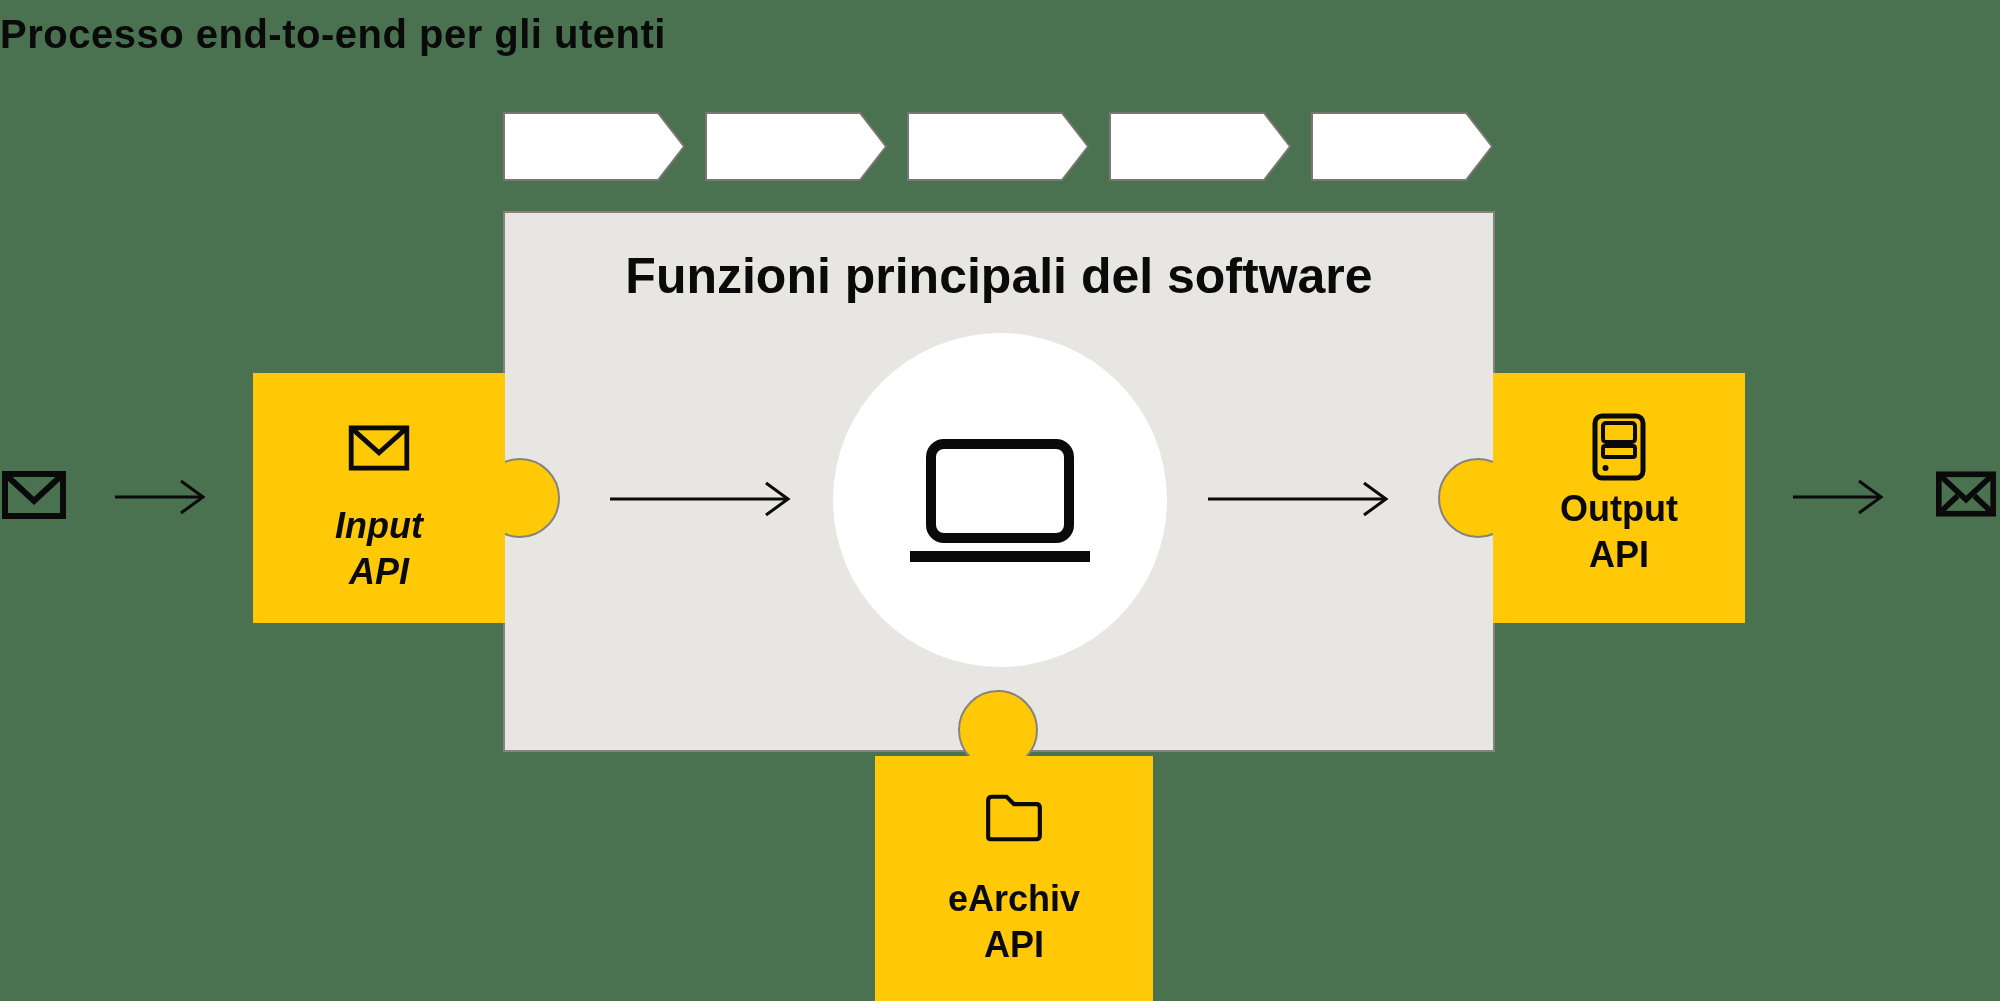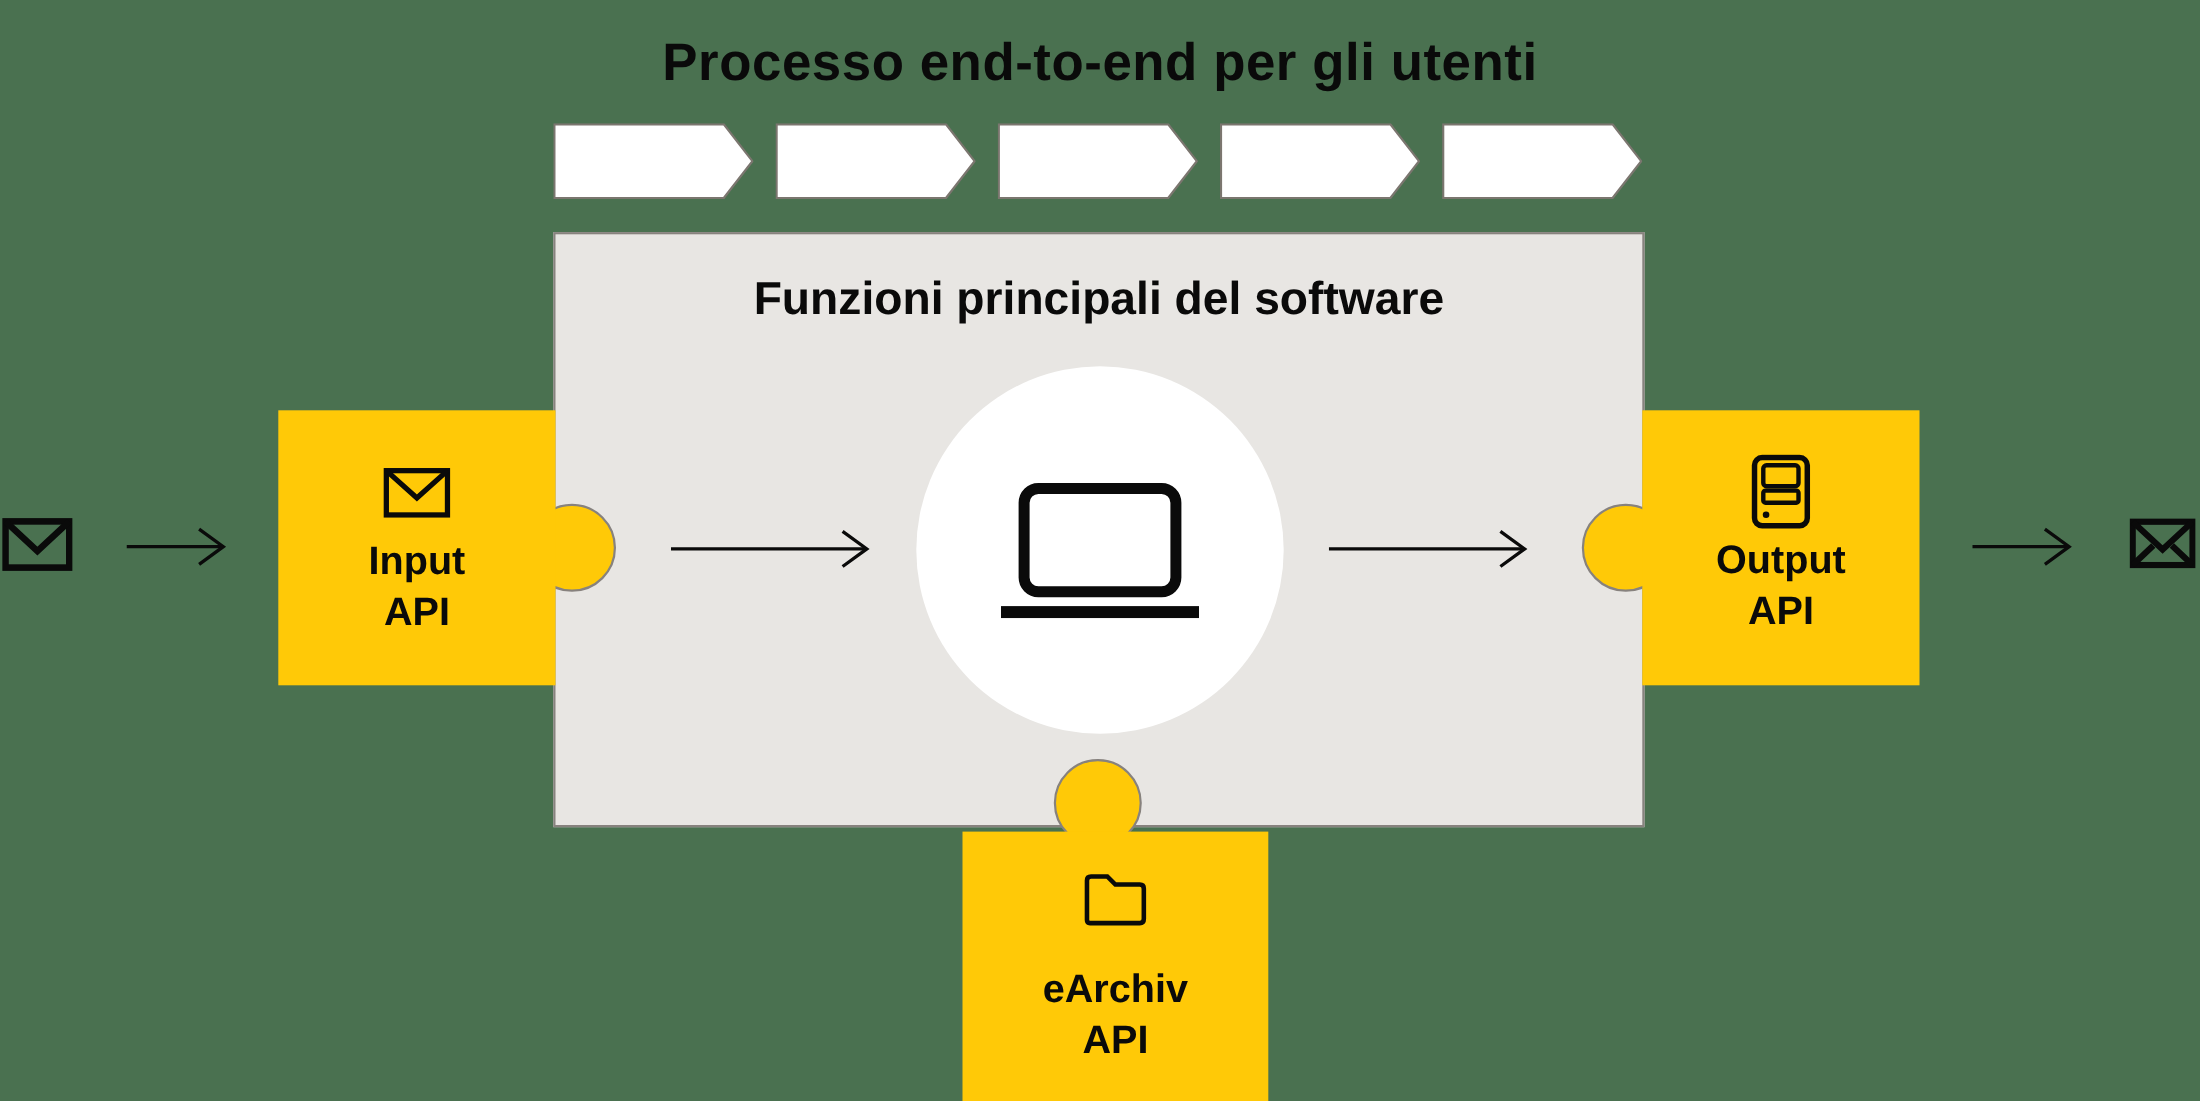--- a/index.html
+++ b/index.html
@@ -4,43 +4,43 @@
 <style>
   :root{
     --bg:#4A7150; --yellow:#FFC907; --panel:#E8E6E3; --panel-border:#87827E;
     --chevron-fill:#FFFFFF; --chevron-border:#7B766F; --ink:#0A0A0A; --white:#FFFFFF;
   }
   *{margin:0;padding:0;box-sizing:border-box;}
   html,body{width:2000px;height:1001px;overflow:hidden;}
   body{position:relative;background:var(--bg);font-family:"Liberation Sans",sans-serif;color:var(--ink);}
   .abs{position:absolute;}
 
-  .main-title{left:0;top:30px;width:2000px;text-align:center;font-size:48px;font-weight:700;letter-spacing:.5px;z-index:1;}
+  .main-title{left:0;top:12px;width:2000px;font-size:40px;font-weight:700;letter-spacing:.5px;z-index:1;}
 
   .strip{left:503px;top:112px;width:992px;height:69px;display:flex;gap:20px;z-index:1;}
   .chevron{display:block;}
   .chevron polygon{fill:var(--chevron-fill);stroke:var(--chevron-border);stroke-width:2;}
 
   .panel{left:503px;top:211px;width:992px;height:541px;background:var(--panel);border:2px solid var(--panel-border);z-index:1;}
-  .panel-title{left:503px;top:247px;width:992px;text-align:center;font-size:42px;font-weight:700;z-index:2;}
+  .panel-title{left:503px;top:247px;width:992px;text-align:center;font-size:50px;font-weight:700;z-index:2;}
 
   .center-circle{left:833px;top:333px;width:334px;height:334px;border-radius:50%;background:var(--white);
     display:flex;align-items:center;justify-content:center;z-index:2;}
 
   .bump{width:80px;height:80px;border-radius:50%;background:var(--yellow);border:2px solid var(--panel-border);z-index:3;}
   .bump-input{left:480px;top:458px;}
   .bump-output{left:1438px;top:458px;}
   .bump-earchiv{left:958px;top:690px;}
 
   .module{background:var(--yellow);display:flex;flex-direction:column;align-items:center;z-index:4;}
   .module-input{left:253px;top:373px;width:252px;height:250px;padding-top:52px;}
   .module-output{left:1493px;top:373px;width:252px;height:250px;padding-top:40px;}
   .module-earchiv{left:875px;top:756px;width:278px;height:251px;padding-top:38px;}
   .module .labels{text-align:center;font-size:36px;font-weight:700;line-height:46px;}
-  .module-input .labels{margin-top:16px;}
+  .module-input .labels{margin-top:32px;font-style:italic;}
   .module-output .labels{margin-top:5px;}
   .module-earchiv .labels{margin-top:34px;}
 
   .icon-stroke{stroke:var(--ink);fill:none;}
   .arrow{z-index:2;}
   .arrow line,.arrow path{stroke:var(--ink);stroke-width:3;fill:none;}
   .terminal{z-index:1;}
 </style>
 </head>
 <body>

